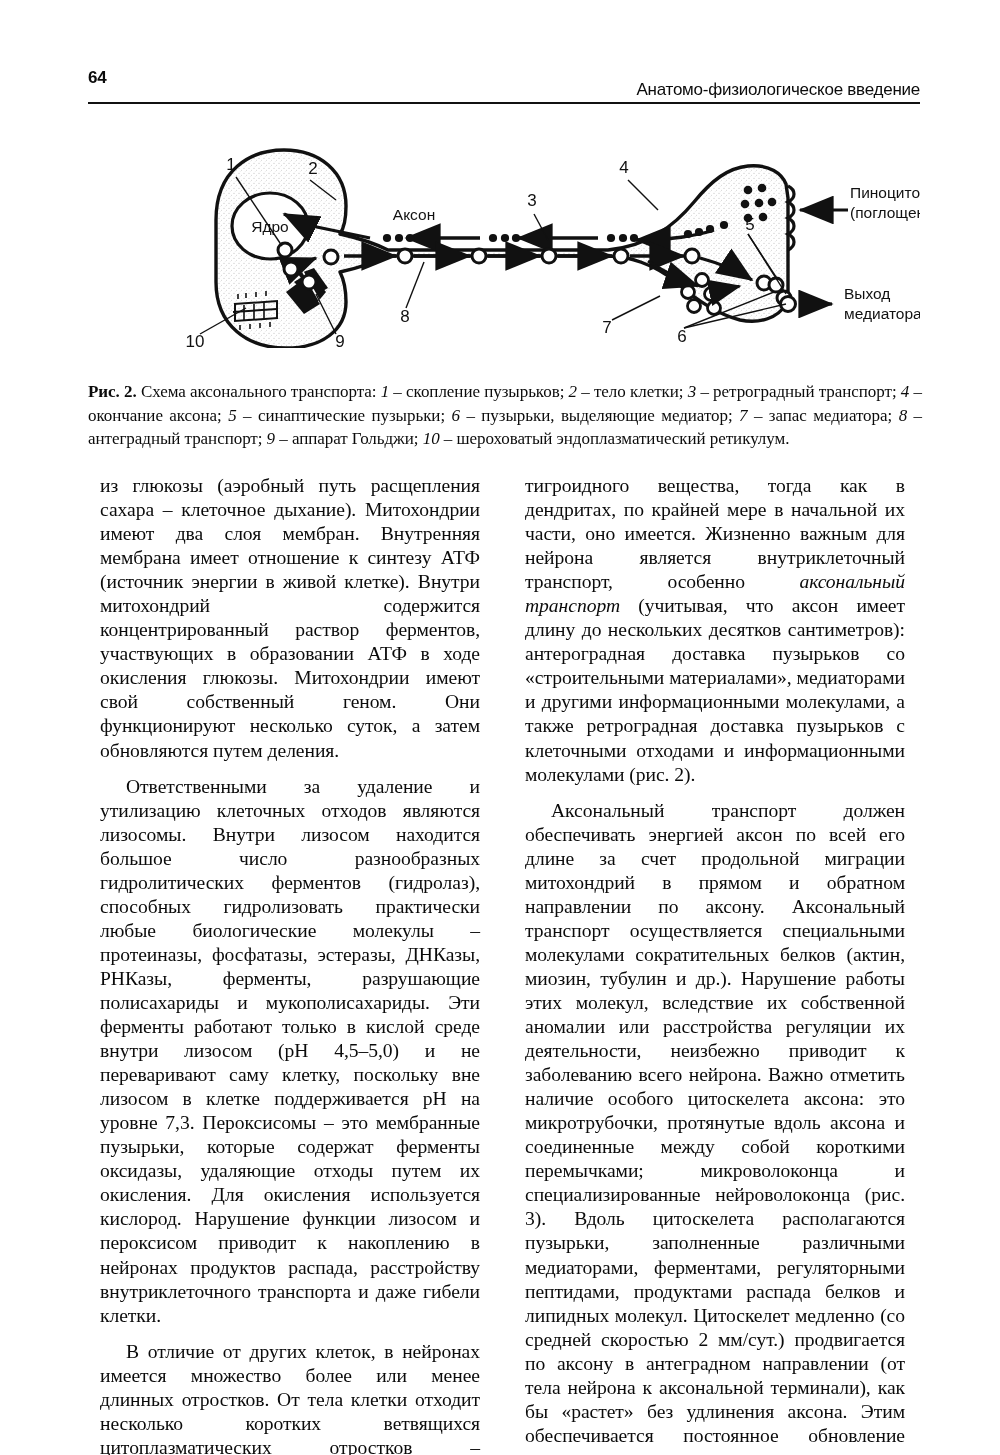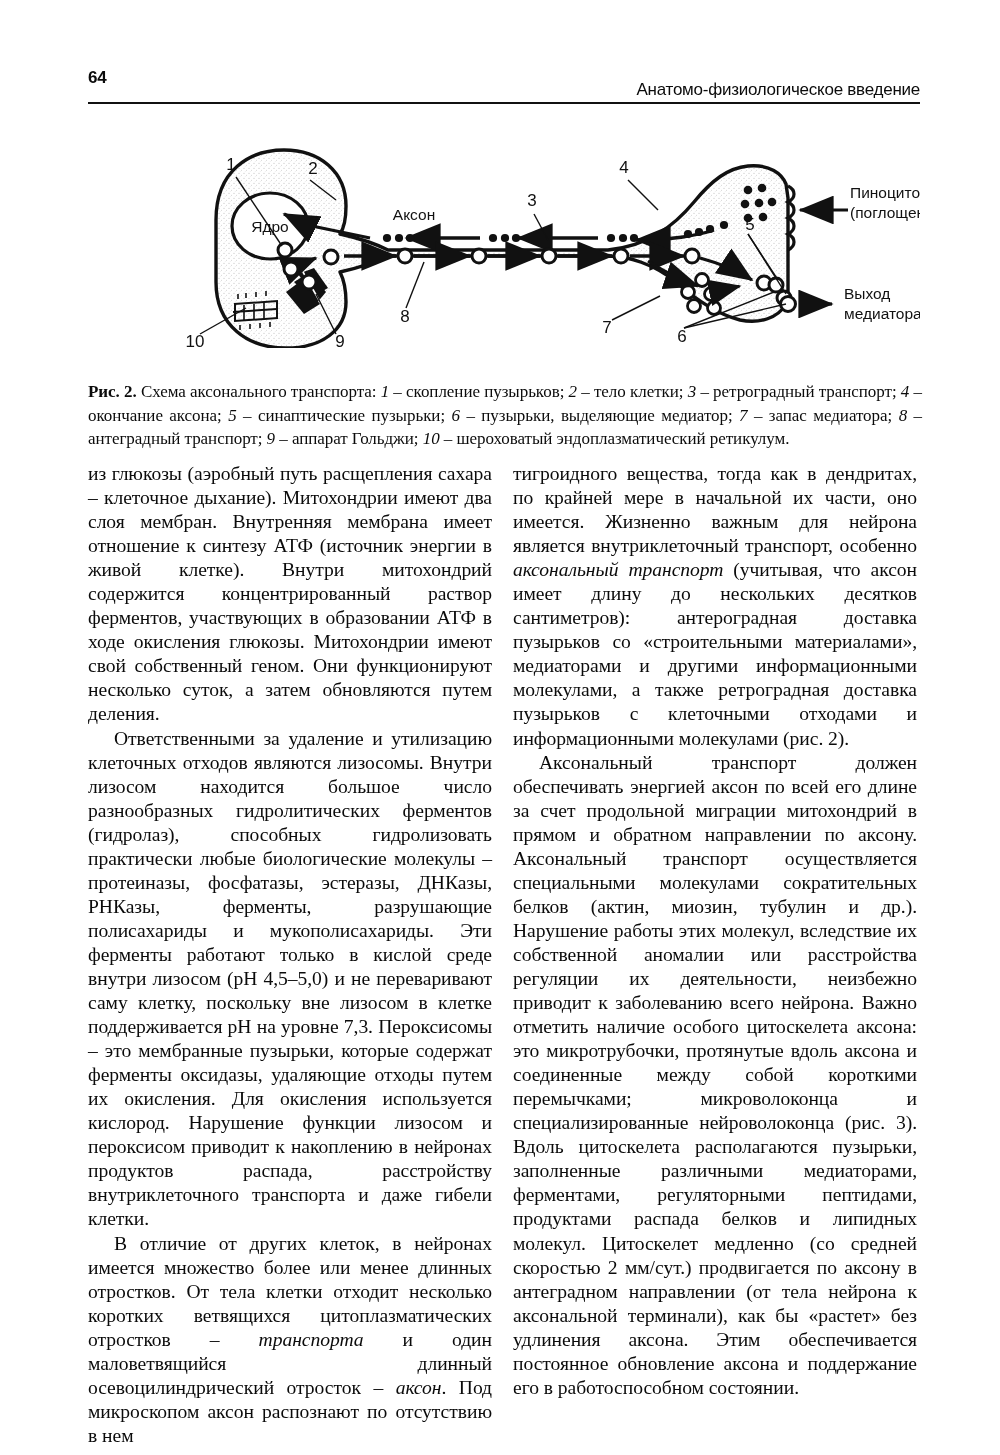--- a/index.html
+++ b/index.html
@@ -92,21 +92,21 @@
     line-height: 24.05px;
     text-align: justify;
     text-justify: inter-word;
     hyphens: manual;
     letter-spacing: -0.05px;
   }
   .col-left  { left: 88px; }
   .col-right { left: 513px; }
 
   .col p {
-    margin: 0;
+    margin: 12px;
     text-indent: 26px;
   }
   .col p.noindent { text-indent: 0; }
   .col i { }
   .dlabel-bold {
     font-family: "Liberation Sans", "DejaVu Sans", sans-serif;
     font-size: 15.5px;
     fill: #111;
   }
   .dnum {

